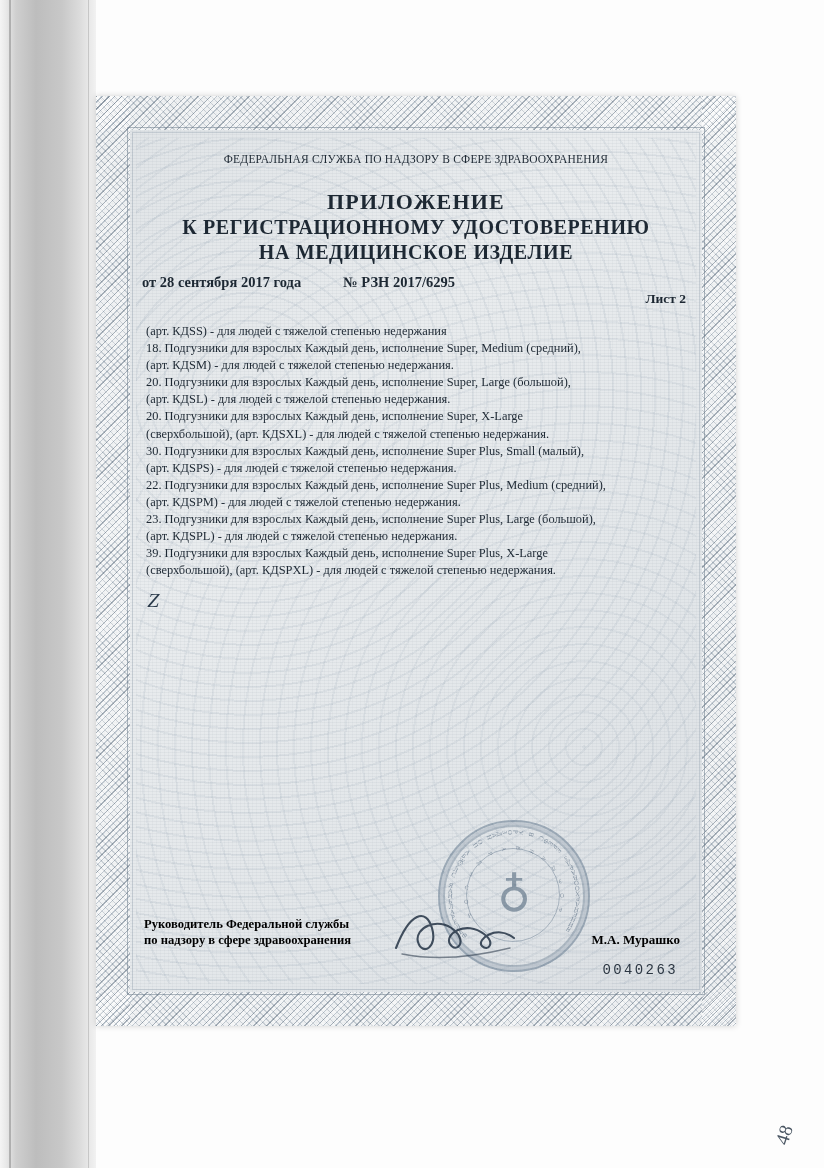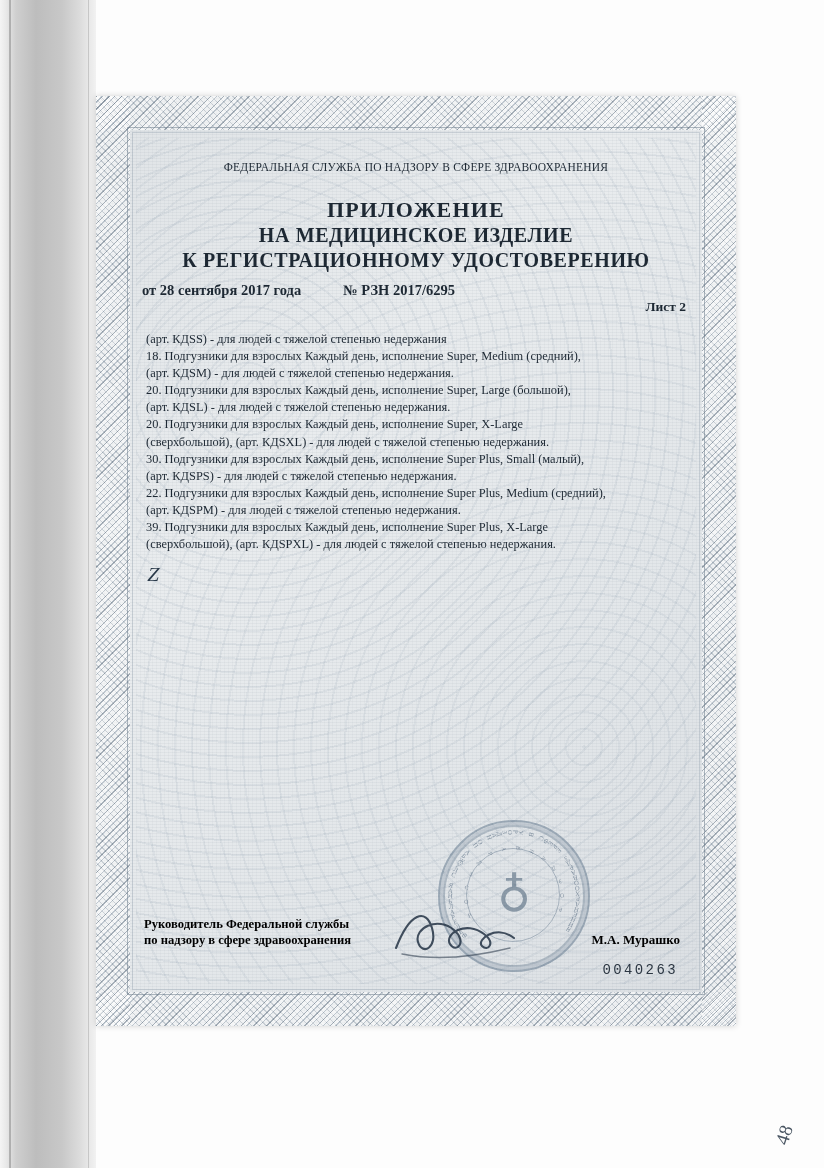--- a/index.html
+++ b/index.html
@@ -85,21 +85,21 @@
     left: 40px; top: 42px; right: 40px; bottom: 42px;
     background:
       repeating-radial-gradient(circle at 20% 30%, rgba(120,140,160,.10) 0px, rgba(120,140,160,.10) 2px, rgba(255,255,255,0) 2px, rgba(255,255,255,0) 14px),
       repeating-radial-gradient(circle at 80% 72%, rgba(120,140,160,.09) 0px, rgba(120,140,160,.09) 2px, rgba(255,255,255,0) 2px, rgba(255,255,255,0) 17px);
     pointer-events: none;
   }
 
   
   #content {
     position: absolute;
-    left: 46px; top: 64px;
+    left: 46px; top: 56px;
     width: 548px;
     color: #1d2833;
   }
   .agency-line {
     text-align: center;
     font-size: 11.5px;
     letter-spacing: .2px;
     line-height: 14px;
   }
   .title-block {
@@ -257,42 +257,44 @@
     <div id="band-inner-line"></div>
     <div id="band-inner-line2"></div>
     <div id="watermark-waves"></div>
 
     <div id="content">
 
       <div class="agency-line">ФЕДЕРАЛЬНАЯ СЛУЖБА ПО НАДЗОРУ В СФЕРЕ ЗДРАВООХРАНЕНИЯ</div>
 
       <div class="title-block">
         <div class="title-1">ПРИЛОЖЕНИЕ</div>
+        <div class="title-2">К РЕГИСТРАЦИОННОМУ УДОСТОВЕРЕНИЮ</div>
         <div class="title-2">НА МЕДИЦИНСКОЕ ИЗДЕЛИЕ</div>
-        <div class="title-2">К РЕГИСТРАЦИОННОМУ УДОСТОВЕРЕНИЮ</div>
       </div>
 
       <div class="date-row">
         <span>от  28 сентября 2017 года</span><span class="reg-no">№  РЗН 2017/6295</span>
       </div>
 
       <div class="sheet-no">Лист  2</div>
 
       <div id="body-list">
           <div class="para">(арт. КДSS) - для людей с тяжелой степенью недержания</div>
           <div class="para">18. Подгузники для взрослых Каждый день, исполнение Super, Medium (средний),
 (арт. КДSM) - для людей с тяжелой степенью недержания.</div>
           <div class="para">20. Подгузники для взрослых Каждый день, исполнение Super, Large (большой),
 (арт. КДSL) - для людей с тяжелой степенью недержания.</div>
           <div class="para">20. Подгузники для взрослых Каждый день, исполнение Super, X-Large
 (сверхбольшой), (арт. КДSXL) - для людей с тяжелой степенью недержания.</div>
           <div class="para">30. Подгузники для взрослых Каждый день, исполнение Super Plus, Small (малый),
 (арт. КДSPS) - для людей с тяжелой степенью недержания.</div>
           <div class="para">22. Подгузники для взрослых Каждый день, исполнение Super Plus, Medium (средний),
 (арт. КДSPM) - для людей с тяжелой степенью недержания.</div>
+          <div class="para">23. Подгузники для взрослых Каждый день, исполнение Super Plus, Large (большой),
+(арт. КДSPL) - для людей с тяжелой степенью недержания.</div>
           <div class="para">39. Подгузники для взрослых Каждый день, исполнение Super Plus, X-Large
 (сверхбольшой), (арт. КДSPXL) - для людей с тяжелой степенью недержания.</div>
         </div>
 
       <div id="hand-mark">Z</div>
     </div>
 
     <div id="signature-area">
 
       <div id="stamp">

